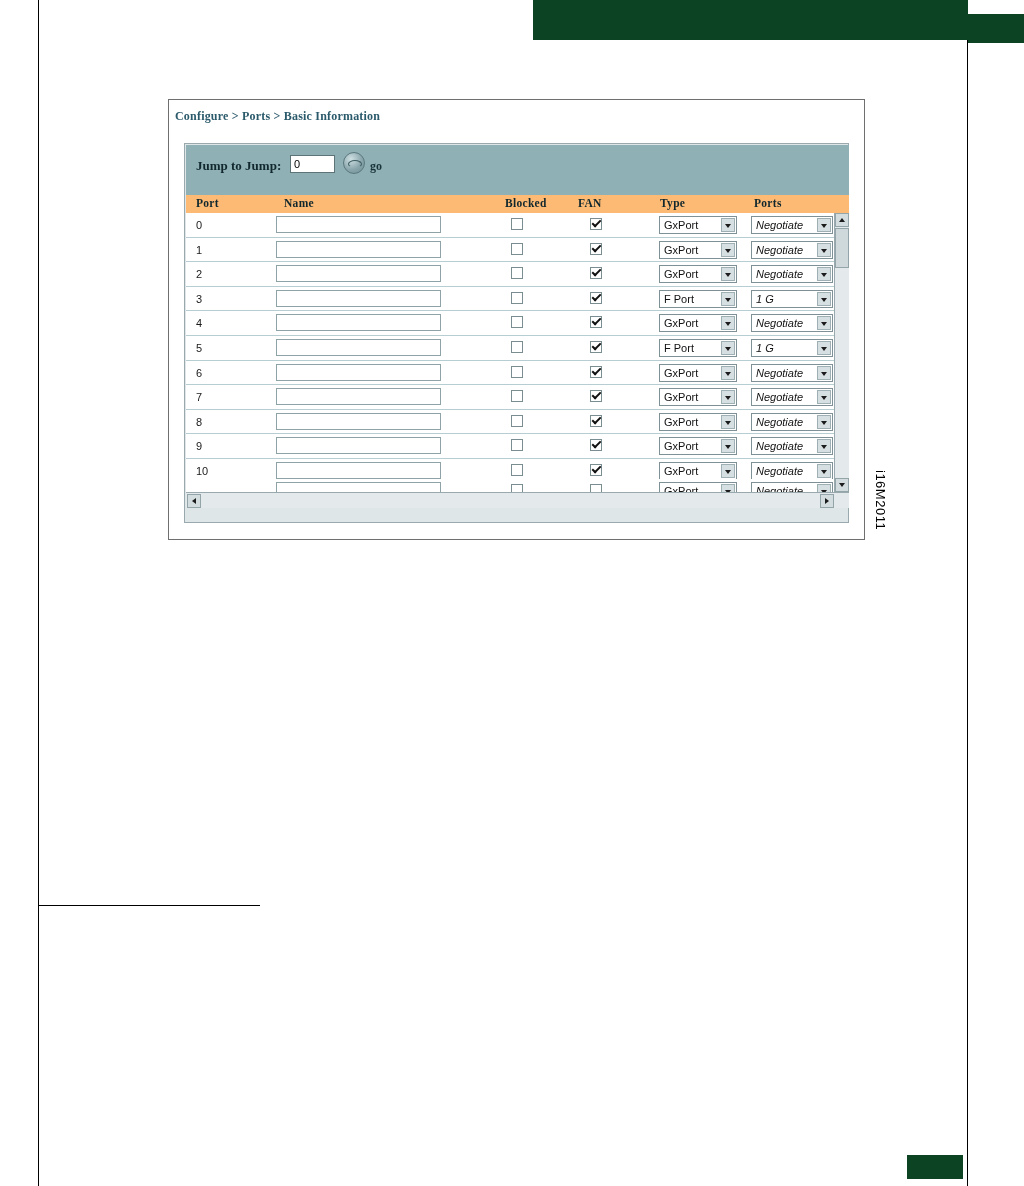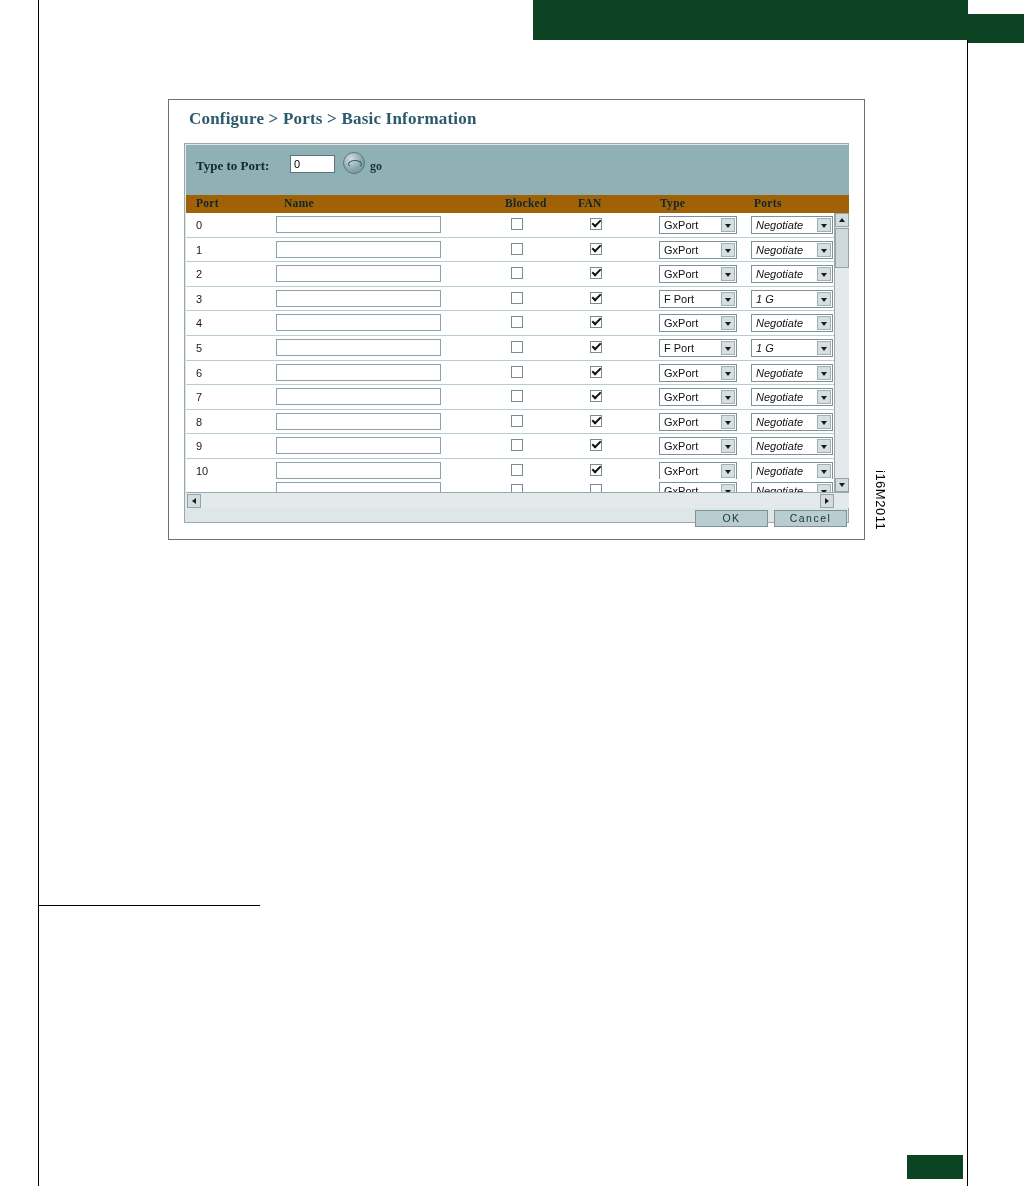--- a/index.html
+++ b/index.html
@@ -83,24 +83,24 @@
     left: 168px;
     top: 99px;
     width: 697px;
     height: 441px;
     border: 1px solid #6f6f6f;
     background: #ffffff;
     box-sizing: border-box;
   }
   .shot-title {
     position: absolute;
-    left: 20px;
+    left: 6px;
     top: 9px;
     font-family: "Liberation Serif", serif;
-    font-size: 17px;
+    font-size: 12px;
     font-weight: bold;
     color: #2b5a6b;
     letter-spacing: 0.2px;
   }
   .panel {
     position: absolute;
     left: 15px;
     top: 43px;
     width: 665px;
     height: 380px;
@@ -173,21 +173,21 @@
     color: #18333a;
   }
 
   
   .thead {
     position: absolute;
     left: 1px;
     top: 51px;
     width: 663px;
     height: 18px;
-    background: #a16207;
+    background: #fdba74;
   }
   .th {
     position: absolute;
     top: 2px;
     font-family: "Liberation Serif", serif;
     font-size: 11.5px;
     font-weight: bold;
     color: #0f272d;
     letter-spacing: 0.3px;
   }
@@ -433,21 +433,21 @@
 <div class="bottom-tab"></div>
 <div class="footnote-rule"></div>
 <div class="figure-id">i16M2011</div>
 
 <div class="shot">
   <div class="shot-title">Configure &gt; Ports &gt; Basic Information</div>
 
   <div class="panel">
 
     <div class="jumpbar">
-      <div class="jump-label">Type to Port:</div>
+      <div class="jump-label">Jump to Jump:</div>
       <input class="jump-input" type="text" value="0" style="">
       <div class="go-icon"></div>
       <div class="go-text">go</div>
     </div>
 
     <div class="thead">
       <div class="th th-port">Port</div>
       <div class="th th-name">Name</div>
       <div class="th th-block">Blocked</div>
       <div class="th th-fan">FAN</div>
@@ -632,19 +632,15 @@
       <div class="btn-up"></div>
       <div class="thumb"></div>
       <div class="btn-down"></div>
     </div>
 
     <div class="hscroll">
       <div class="btn-left"></div>
       <div class="btn-right"></div>
     </div>
 
-    <div class="btnrow">
-      <div class="btn btn-ok">OK</div>
-      <div class="btn btn-cancel">Cancel</div>
-    </div>
 
   </div>
 </div>
 
 </body></html>

